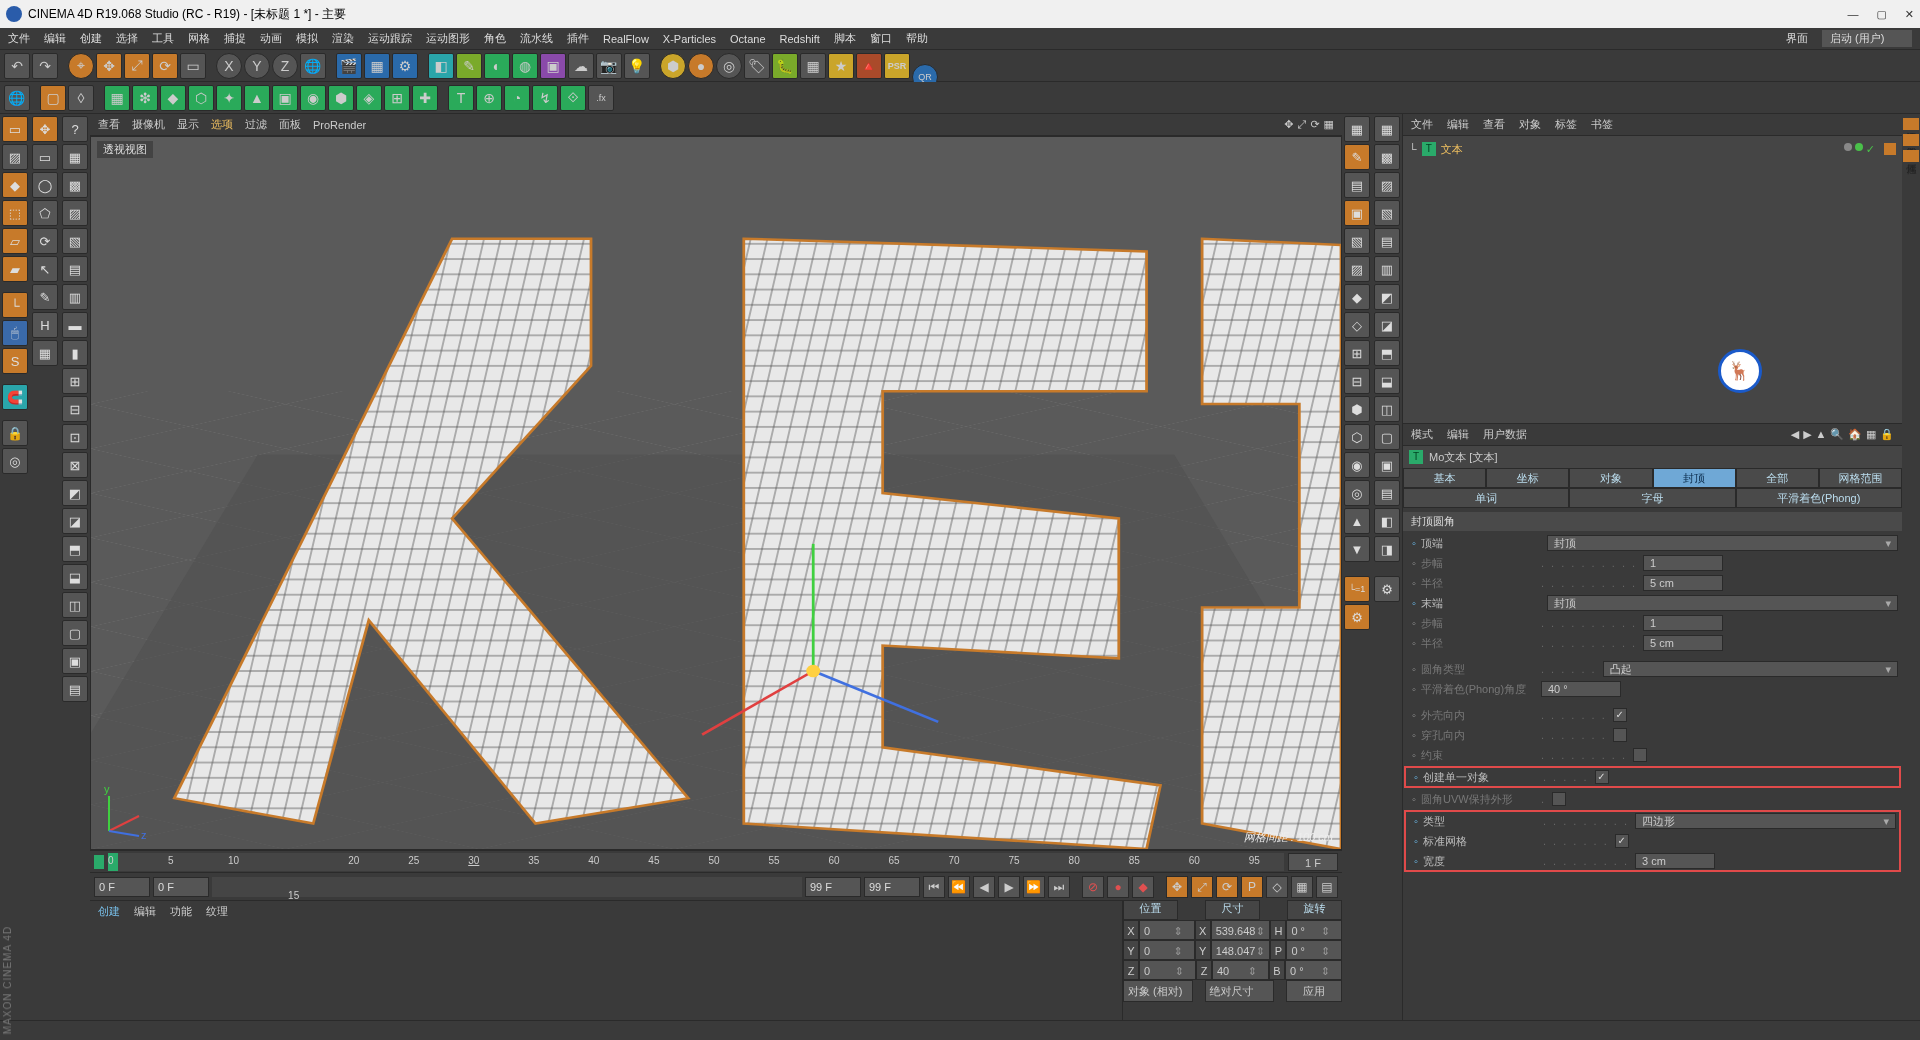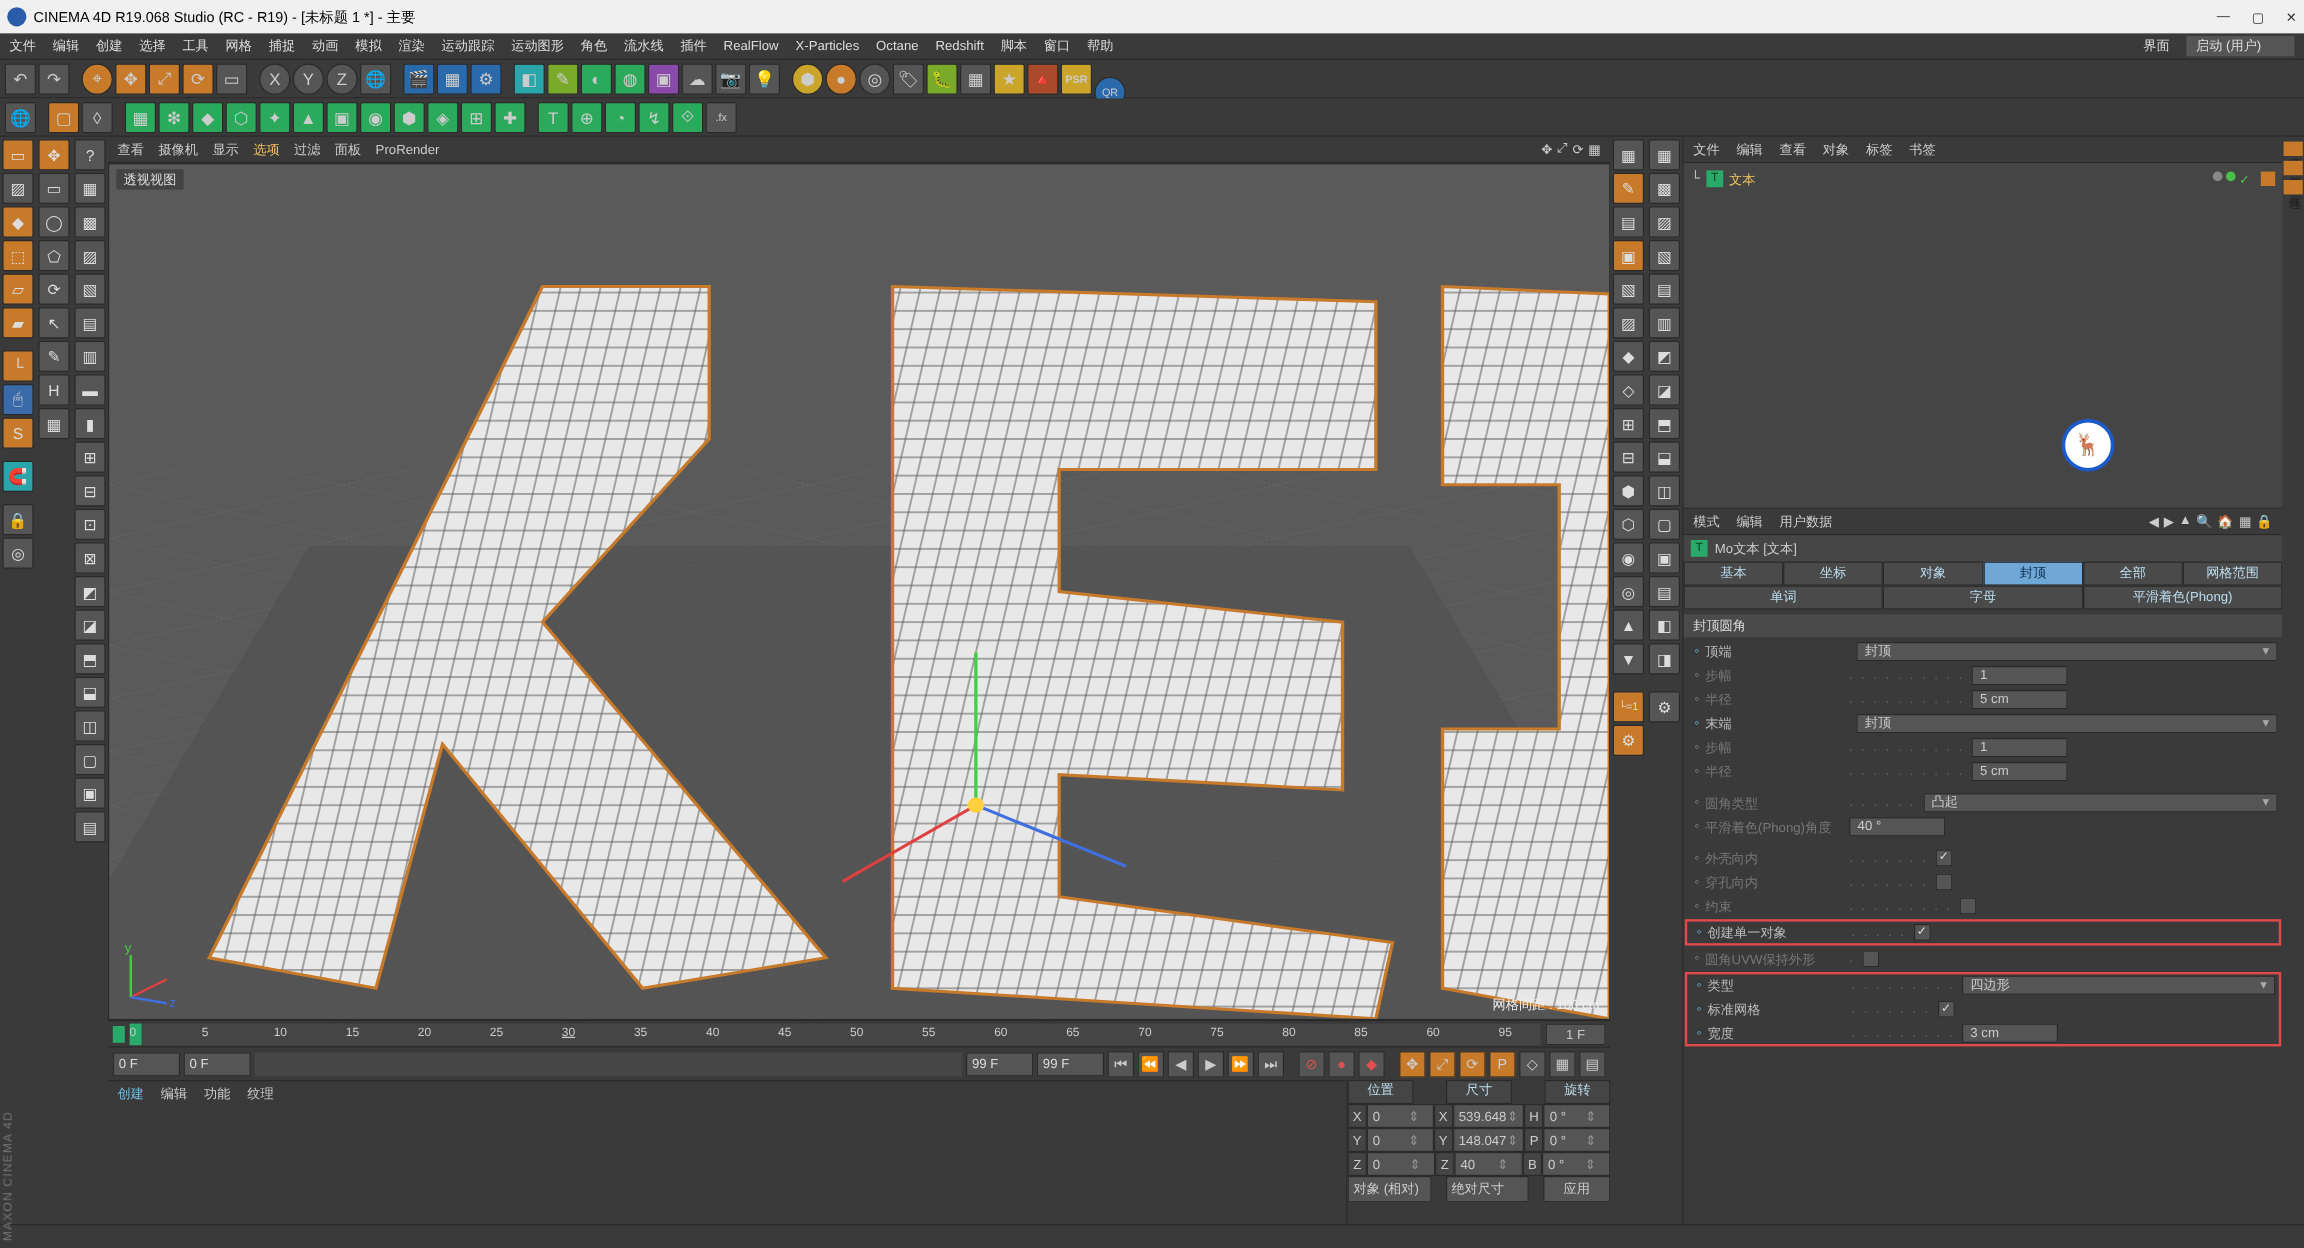--- a/index.html
+++ b/index.html
@@ -42,21 +42,21 @@
 .icon-col .ic.cyan { background: #2aa5aa; }
 .icon-col .ic.blue { background: #3a6aaa; }
 
 
 .center-col { flex: 1; display: flex; flex-direction: column; min-width: 0; }
 .vp-header { height: 22px; background: #3a3a3a; display: flex; align-items: center; padding: 0 8px; gap: 12px; border-bottom: 1px solid #2a2a2a; }
 .vp-header .active { color: #f0c060; }
 .vp-header .right { margin-left: auto; display: flex; gap: 4px; }
 .viewport { flex: 1; background: #5a5a5a; position: relative; overflow: hidden; border: 1px solid #2a2a2a; }
 .vp-label { position: absolute; top: 4px; left: 6px; background: rgba(0,0,0,0.25); color: #ddd; padding: 1px 6px; font-size: 11px; }
-.vp-gridbot { position:absolute; bottom:4px; right:8px; font-size:11px; color:#eee;}
+.vp-gridbot { position:absolute; bottom:4px; right:8px; font-size:11px; color:#eee;font-style:italic;}
 .axis-gizmo { position: absolute; left: 8px; bottom: 8px; width: 60px; height: 60px; }
 .viewport svg { width: 100%; height: 100%; display: block; }
 
 
 .timeline { height: 22px; background: #3a3a3a; display: flex; align-items: center; padding: 0 4px; gap: 4px; border-top:1px solid #2a2a2a;}
 .ruler { flex: 1; height: 18px; background: #454545; position: relative; }
 .tick-label{position:absolute;top:2px;font-size:10px;color:#ccc;}
 .ruler .playhead{position:absolute;top:0;bottom:0;width:10px;background:#2aaa6a;left:0;}
 .tl-right{width:50px;background:#555;text-align:center;height:18px;line-height:18px;border:1px solid #2a2a2a;}
 
@@ -356,21 +356,21 @@
       </div>
     </div>
 
     <div class="timeline">
       <div style="width:10px;height:14px;background:#2aaa6a"></div>
       <div class="ruler" id="ruler">
           <div class="playhead"></div>
           <div class="tick-label" style="left: 0%;">0</div>
           <div class="tick-label" style="left: 5.10526%;">5</div>
           <div class="tick-label" style="left: 10.2105%;">10</div>
-          <div class="tick-label" style="left: 15.3158%;">15</div>
+          <div class="tick-label" style="left: 15.3158%; margin-top: 35px;">15</div>
           <div class="tick-label" style="left: 20.4211%;">20</div>
           <div class="tick-label" style="left: 25.5263%;">25</div>
           <div class="tick-label" style="left: 30.6316%; text-decoration: underline;">30</div>
           <div class="tick-label" style="left: 35.7368%;">35</div>
           <div class="tick-label" style="left: 40.8421%;">40</div>
           <div class="tick-label" style="left: 45.9474%;">45</div>
           <div class="tick-label" style="left: 51.0526%;">50</div>
           <div class="tick-label" style="left: 56.1579%;">55</div>
           <div class="tick-label" style="left: 61.2632%;">60</div>
           <div class="tick-label" style="left: 66.3684%;">65</div>

